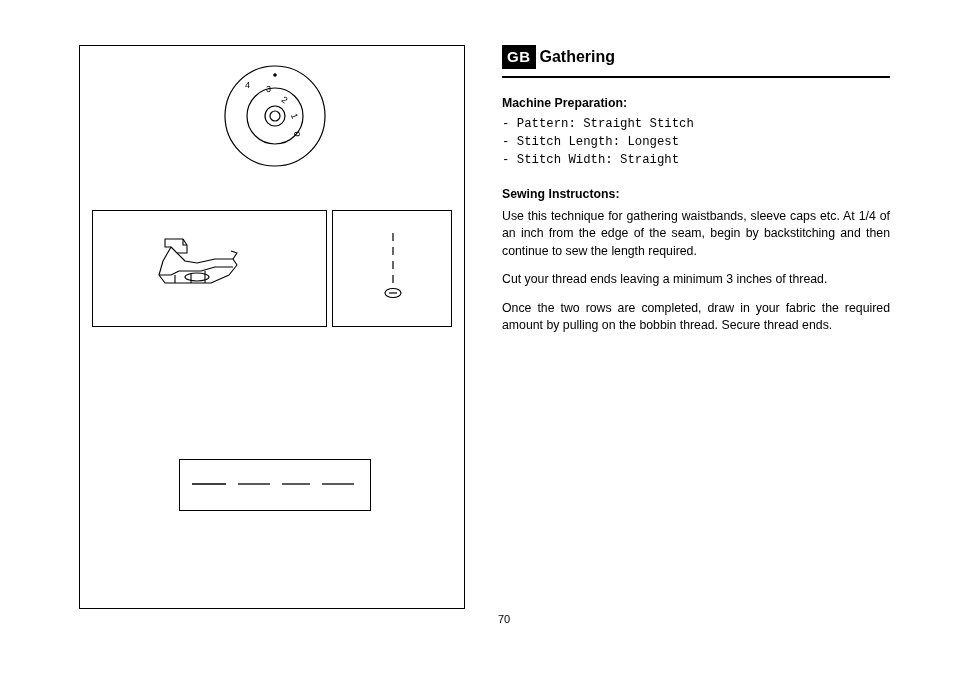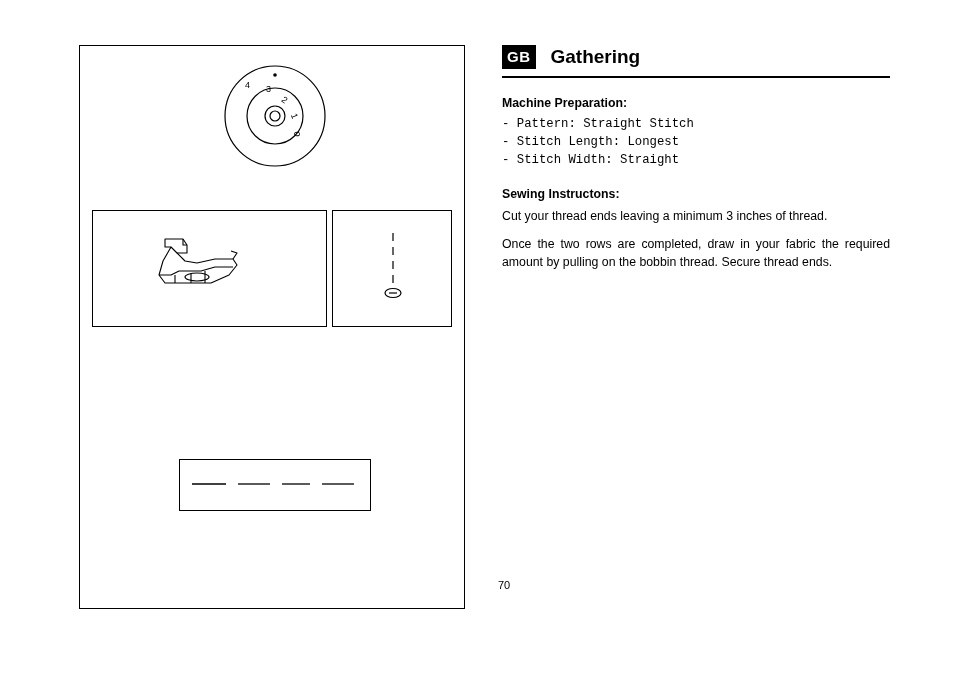--- a/index.html
+++ b/index.html
@@ -90,35 +90,35 @@
   #content-column {
     position: absolute;
     left: 502px;
     top: 45px;
     width: 388px;
   }
 
   #title-row {
     display: flex;
     align-items: center;
-    gap: 15px;
+    gap: 4px;
     padding-bottom: 6px;
   }
   #lang-badge {
     background: #000;
     color: #fff;
     font-weight: bold;
     font-size: 15px;
     line-height: 1;
     padding: 4px 5px 5px 5px;
     letter-spacing: 0.5px;
     font-family: "Liberation Sans", sans-serif;
   }
   #page-title {
-    font-size: 19px;
+    font-size: 16px;
     font-weight: bold;
   }
   #title-rule {
     border-top: 2px solid #000;
     margin-top: 1px;
     margin-bottom: 18px;
     width: 388px;
   }
 
   .section-heading {
@@ -137,21 +137,21 @@
     text-align: justify;
     margin: 0 0 11px 0;
   }
   #prep-block { margin-bottom: 20px; }
   #sewing-heading { margin-top: 0; }
 
   
   #page-number {
     position: absolute;
     left: 498px;
-    top: 579px;
+    top: 613px;
     font-size: 11px;
   }
 </style>
 </head>
 <body>
 
 <div id="illustration-panel">
 
   <div id="dial-figure">
     <svg width="110" height="110" viewBox="0 0 110 110" xmlns="http://www.w3.org/2000/svg">
@@ -215,19 +215,20 @@
 
   <div id="prep-block">
     <p class="section-heading">Machine Preparation:</p>
     <p class="bullet-line">- Pattern: Straight Stitch</p>
     <p class="bullet-line">- Stitch Length: Longest</p>
     <p class="bullet-line">- Stitch Width: Straight</p>
   </div>
 
   <div id="sewing-block">
     <p class="section-heading" id="sewing-heading">Sewing Instructons:</p>
+    <p class="body-para">Use this technique for gathering waistbands, sleeve caps etc. At 1/4 of an inch from the edge of the seam, begin by backstitching and then continue to sew the length required.</p>
     <p class="body-para">Cut your thread ends leaving a minimum 3 inches of thread.</p>
     <p class="body-para">Once the two rows are completed, draw in your fabric the required amount by pulling on the bobbin thread. Secure thread ends.</p>
   </div>
 
 </div>
 
 <div id="page-number">70</div>
 
 </body></html>

